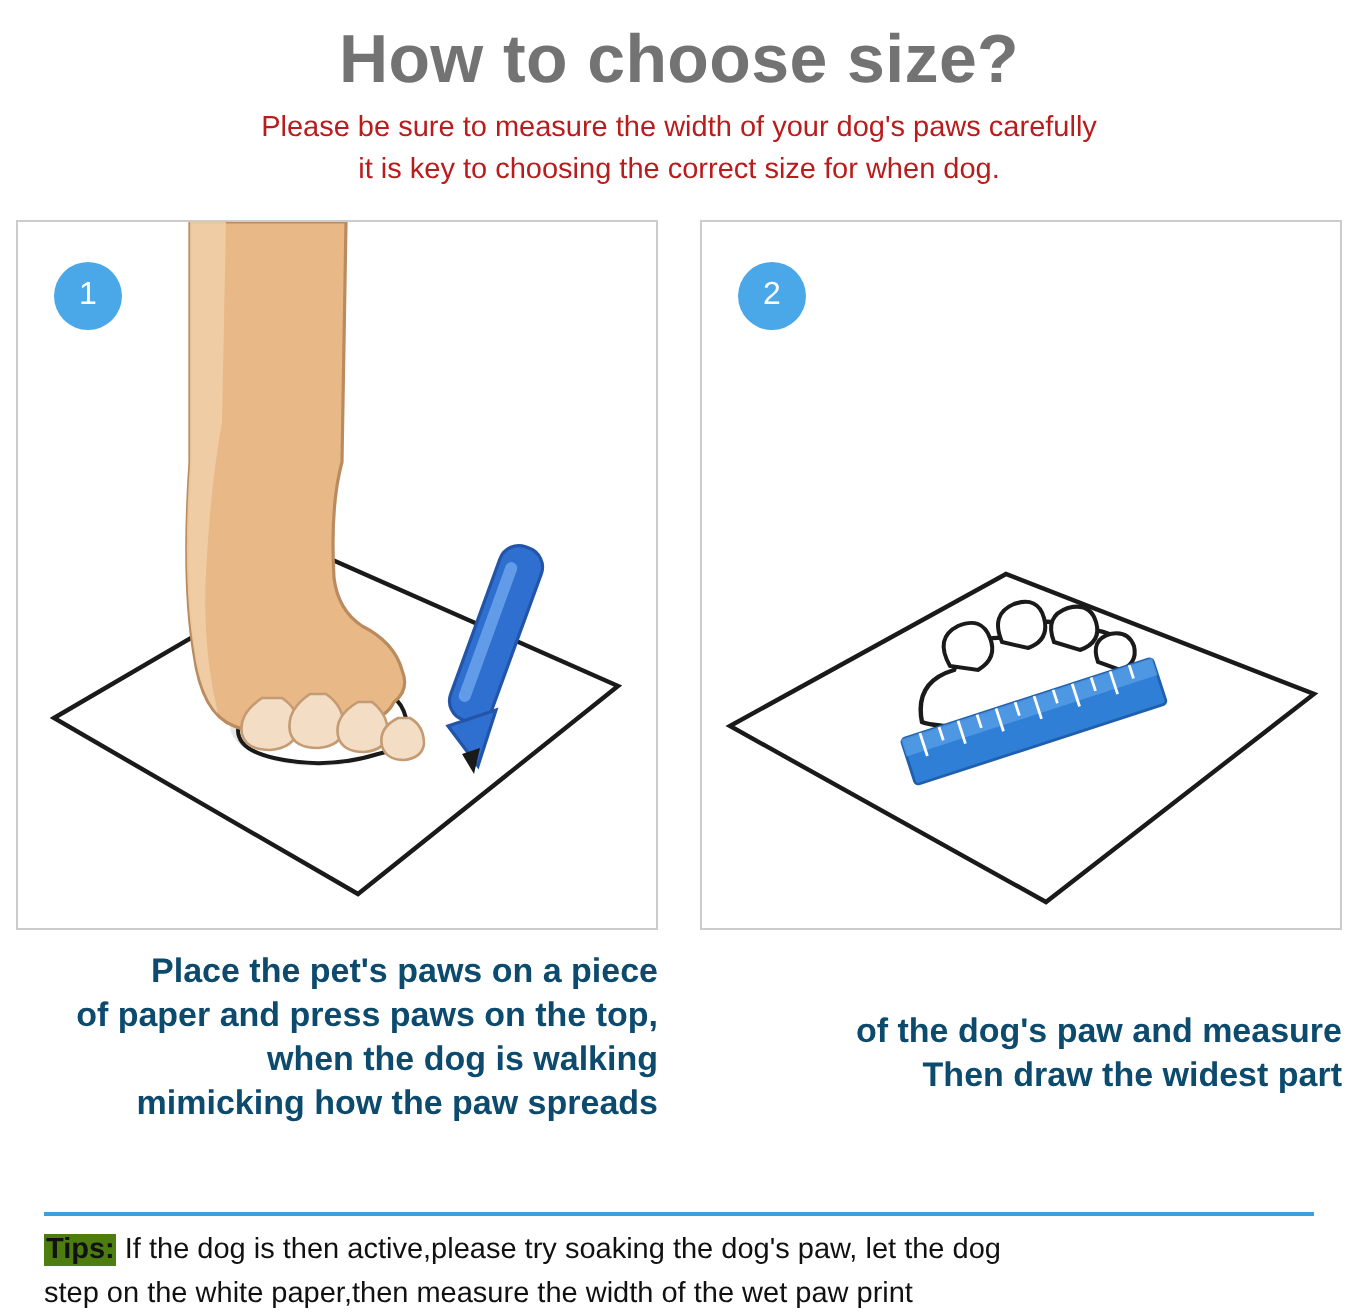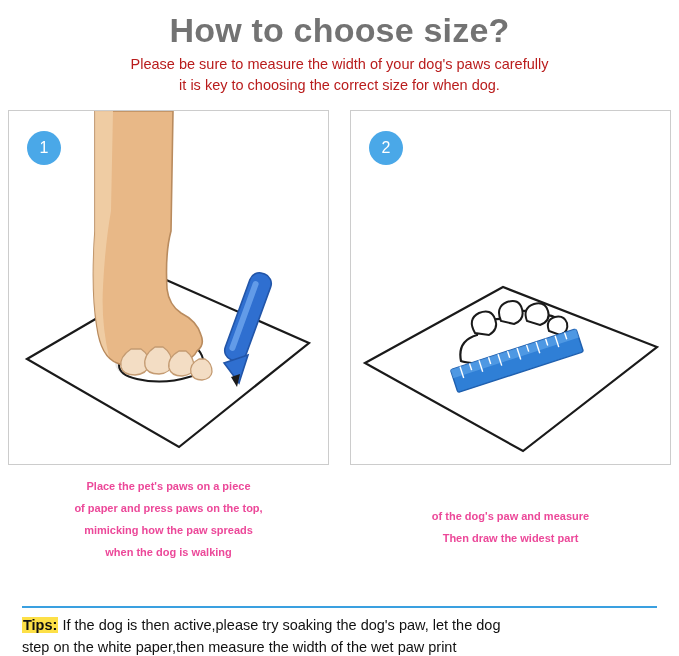--- a/index.html
+++ b/index.html
@@ -75,46 +75,46 @@
   }
   .captions {
     display: flex;
     justify-content: space-between;
     padding: 0 8px;
     margin-top: 10px;
     box-sizing: border-box;
   }
   .caption {
     width: 321px;
-    text-align: center;
-    font-size: 11px;
+    text-align: right;
+    font-size: 17px;
     font-weight: bold;
     line-height: 22px;
-    color: #ec4899;
+    color: #0c4a6e;
   }
   .cap2 {
     padding-top: 30px;
   }
   .tips-wrap {
     position: absolute;
     left: 22px;
     right: 22px;
     bottom: 6px;
     border-top: 2px solid #3aa0e0;
     padding-top: 6px;
   }
   .tips {
     font-size: 14.5px;
     line-height: 22px;
     color: #111111;
     text-align: left;
   }
   .tips-label {
     font-weight: bold;
-    background: #fde047;
+    background: #4d7c0f;
     padding: 0 1px;
   }
 </style>
 </head>
 <body>
 
 <div class="page">
 
   <div class="title">How to choose size?</div>
 
@@ -184,22 +184,22 @@
         </g>
       </svg>
     </div>
 
   </div>
 
   <div class="captions">
     <div class="caption">
       <div>Place the pet's paws on a piece</div>
       <div>of paper and press paws on the top,</div>
+      <div>when the dog is walking</div>
       <div>mimicking how the paw spreads</div>
-      <div>when the dog is walking</div>
     </div>
     <div class="caption cap2">
       <div>of the dog's paw and measure</div>
       <div>Then draw the widest part</div>
     </div>
   </div>
 
   <div class="tips-wrap">
     <div class="tips">
       <span class="tips-label">Tips:</span>

